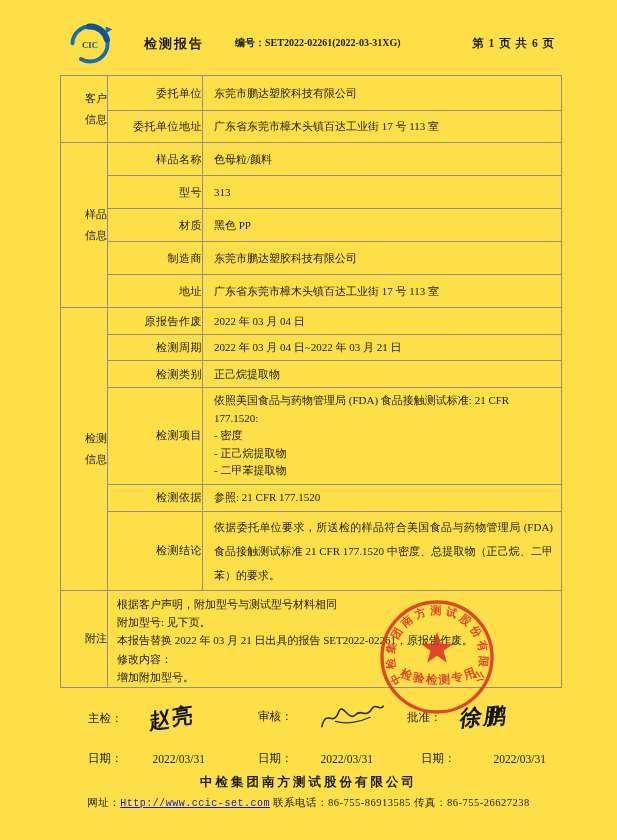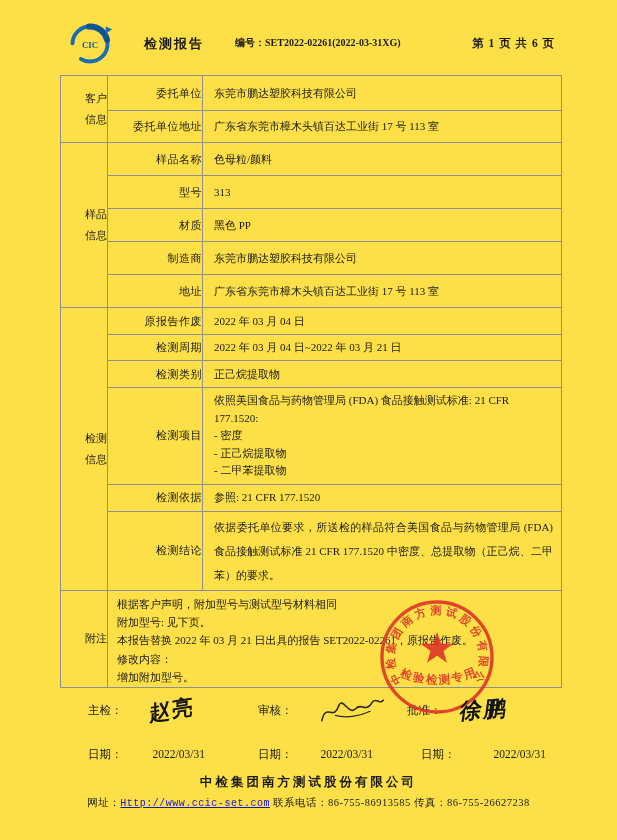--- a/index.html
+++ b/index.html
@@ -25,22 +25,22 @@
   td.lbl { padding-left:9px; letter-spacing:0.5px;text-align:right; }
   td.val { padding-left:11px; padding-right:8px; }
   .pre { white-space:pre-line; }
   .h35{height:35px}.h32{height:32px}.h33{height:33px}.h27{height:27px}.h26{height:26px}
   .h88{height:88px}.h50{height:50px}.h89{height:89px}
   td.items { line-height:17.5px; padding-top:4px; padding-bottom:4px; }
   td.concl { line-height:24px; text-align:justify; padding-top:3px; padding-bottom:3px; }
   td.note { line-height:18.4px; padding-left:9px; padding-right:6px; vertical-align:top; padding-top:4px; }
   
   .sig-block { position:absolute; top:688px; left:60px; width:501px; font-size:11.5px; }
-  .sig-row { display:flex; height:44px; align-items:center; }
-  .date-row { display:flex; height:24px; align-items:center; margin-top:10px; }
+  .sig-row { display:flex; height:44px; align-items:flex-end; }
+  .date-row { display:flex; height:24px; align-items:flex-end; margin-top:10px; }
   .c1{width:178px}.c2{width:157px}.c3{width:166px}
   .sig-cell { display:flex; align-items:center; position:relative; }
   .sl1{padding-left:28px}.sl2{padding-left:20px}.sl3{padding-left:12px}
   .dv1{margin-left:30px}.dv2{margin-left:28px}.dv3{margin-left:38px}
   .sig-name {
     display:inline-block; margin-left:26px; font-size:21px; font-weight:bold;
     transform:rotate(-9deg) skewX(-8deg); color:#141414; letter-spacing:2px;
   }
   .sig-name.approve { margin-left:18px; transform:rotate(-4deg) skewX(-12deg); font-size:22px; position:relative; z-index:7; }
   .scribble { margin-left:22px; transform:rotate(-5deg); }

